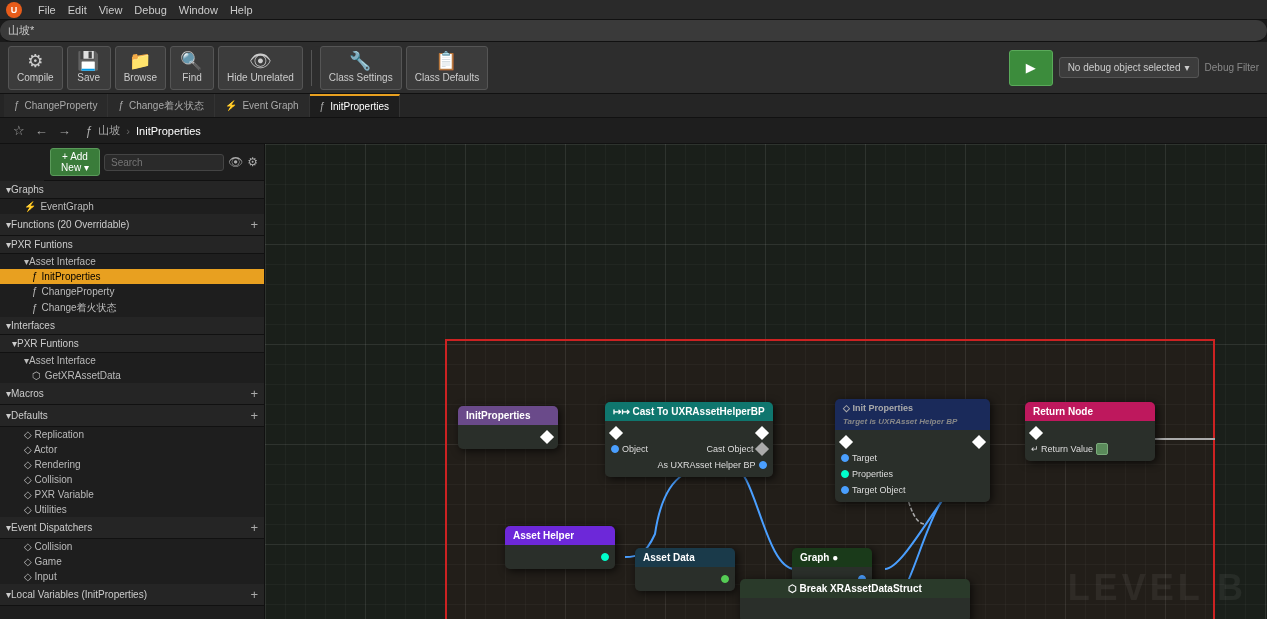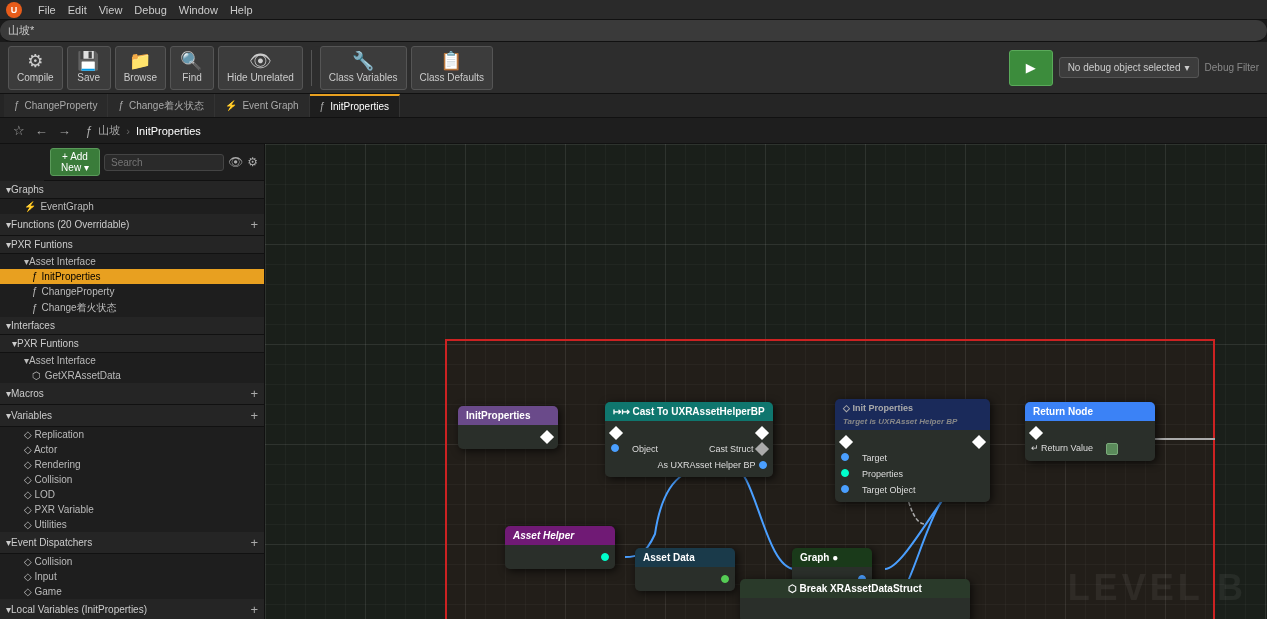--- a/index.html
+++ b/index.html
@@ -75,21 +75,21 @@
     .bp-node-body { background: #2a2f2a; border-radius: 0 0 5px 5px; padding: 4px 0; }
     .bp-pin-row { display: flex; align-items: center; justify-content: space-between; padding: 2px 6px; gap: 8px; min-height: 16px; }
     .bp-pin { width: 8px; height: 8px; border-radius: 50%; border: 1px solid #888; display: inline-block; flex-shrink: 0; }
     .bp-pin.exec { border-radius: 0; width: 10px; height: 10px; background: #fff; transform: rotate(45deg); border: none; }
     .bp-pin.exec-out { border-radius: 0; width: 10px; height: 10px; background: #fff; transform: rotate(45deg); border: none; }
     .bp-pin.blue { background: #4a9fff; border-color: #4a9fff; }
     .bp-pin.cyan { background: #00ffcc; border-color: #00ffcc; }
     .bp-pin.green { background: #55cc55; border-color: #55cc55; }
     .bp-pin-label { color: #ddd; font-size: 9px; flex: 1; }
     .bp-pin-label.right { text-align: right; }
-    .pin-left { display: flex; align-items: flex-start; gap: 13px; }
+    .pin-left { display: flex; align-items: center; gap: 3px; }
     .pin-right { display: flex; align-items: center; gap: 3px; justify-content: flex-end; }
 
     
     .wires-svg { position: absolute; top: 0; left: 0; width: 100%; height: 100%; pointer-events: none; }
 
     
     .watermark { position: absolute; bottom: 10px; right: 20px; font-size: 36px; font-weight: bold; color: rgba(255,255,255,0.06); letter-spacing: 4px; pointer-events: none; }
 
     
     .bp-checkbox { width: 12px; height: 12px; background: #5a8a5a; border: 1px solid #7aaa7a; display: inline-block; border-radius: 2px; }
@@ -128,21 +128,21 @@
     <span class="icon">🔍</span>
     <span>Find</span>
   </div>
   <div class="toolbar-btn" style="min-width:60px;">
     <span class="icon">👁</span>
     <span>Hide Unrelated</span>
   </div>
   <div class="toolbar-sep"></div>
   <div class="toolbar-btn" style="min-width:60px;">
     <span class="icon">🔧</span>
-    <span>Class Variables</span>
+    <span>Class Settings</span>
   </div>
   <div class="toolbar-btn" style="min-width:60px;">
     <span class="icon">📋</span>
     <span>Class Defaults</span>
   </div>
   <div class="debug-section">
     <div class="play-btn">
       <span>▶</span>
     </div>
     <div class="debug-dropdown">
@@ -250,59 +250,56 @@
 
     <div class="sidebar-section">
       <div class="sidebar-header">
         <span>▾Macros</span>
         <span class="add-btn">+</span>
       </div>
     </div>
 
     <div class="sidebar-section">
       <div class="sidebar-header">
-        <span>▾Variables</span>
+        <span>▾Defaults</span>
         <span class="add-btn">+</span>
       </div>
       <div class="sidebar-item sub">
           <span>◇ Replication</span>
         </div>
       <div class="sidebar-item sub">
           <span>◇ Actor</span>
         </div>
       <div class="sidebar-item sub">
           <span>◇ Rendering</span>
         </div>
       <div class="sidebar-item sub">
           <span>◇ Collision</span>
-        </div>
-      <div class="sidebar-item sub">
-          <span>◇ LOD</span>
         </div>
       <div class="sidebar-item sub">
           <span>◇ PXR Variable</span>
         </div>
       <div class="sidebar-item sub">
           <span>◇ Utilities</span>
         </div>
     </div>
 
     <div class="sidebar-section">
       <div class="sidebar-header">
         <span>▾Event Dispatchers</span>
         <span class="add-btn">+</span>
       </div>
       <div class="sidebar-item sub">
           <span>◇ Collision</span>
         </div>
       <div class="sidebar-item sub">
+          <span>◇ Game</span>
+        </div>
+      <div class="sidebar-item sub">
           <span>◇ Input</span>
-        </div>
-      <div class="sidebar-item sub">
-          <span>◇ Game</span>
         </div>
     </div>
 
     <div class="sidebar-section">
       <div class="sidebar-header">
         <span>▾Local Variables (InitProperties)</span>
         <span class="add-btn">+</span>
       </div>
     </div>
   </div>
@@ -359,21 +356,21 @@
           <div class="pin-right">
             <span class="bp-pin exec-out"></span>
           </div>
         </div>
         <div class="bp-pin-row">
           <div class="pin-left">
             <span class="bp-pin blue"></span>
             <span class="bp-pin-label">Object</span>
           </div>
           <div class="pin-right">
-            <span class="bp-pin-label right">Cast Struct</span>
+            <span class="bp-pin-label right">Cast Object</span>
             <span class="bp-pin exec-out" style="background:#aaa;"></span>
           </div>
         </div>
         <div class="bp-pin-row">
           <div class="pin-left"></div>
           <div class="pin-right">
             <span class="bp-pin-label right">As UXRAsset Helper BP</span>
             <span class="bp-pin blue"></span>
           </div>
         </div>
@@ -409,40 +406,40 @@
         <div class="bp-pin-row">
           <div class="pin-left">
             <span class="bp-pin blue"></span>
             <span class="bp-pin-label">Target Object</span>
           </div>
         </div>
       </div>
     </div>
 
     <div class="bp-node" style="left:760px; top:258px; min-width:130px;">
-      <div class="bp-node-header" style="background:#3b82f6;">
+      <div class="bp-node-header" style="background:#be185d;">
         <span>Return Node</span>
       </div>
       <div class="bp-node-body">
         <div class="bp-pin-row">
           <div class="pin-left">
             <span class="bp-pin exec"></span>
           </div>
         </div>
         <div class="bp-pin-row">
           <div class="pin-left">
             <span class="bp-pin-label right">↵ Return Value</span>
             <span class="bp-checkbox"></span>
           </div>
         </div>
       </div>
     </div>
 
     <div class="bp-node" style="left:240px; top:382px; min-width:110px;">
-      <div class="bp-node-header" style="background:#701a75;font-style:italic;">
+      <div class="bp-node-header" style="background:#6d28d9;">
         <span>Asset Helper</span>
       </div>
       <div class="bp-node-body">
         <div class="bp-pin-row">
           <div class="pin-right" style="width:100%; justify-content:flex-end;">
             <span class="bp-pin cyan"></span>
           </div>
         </div>
       </div>
     </div>

